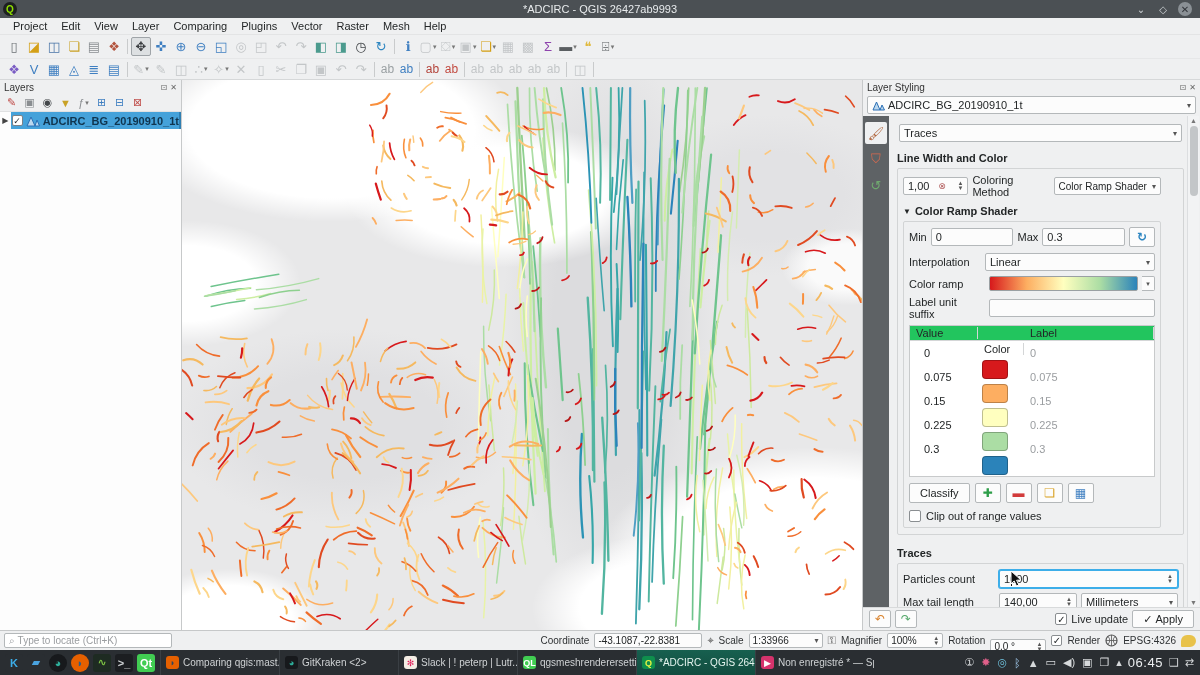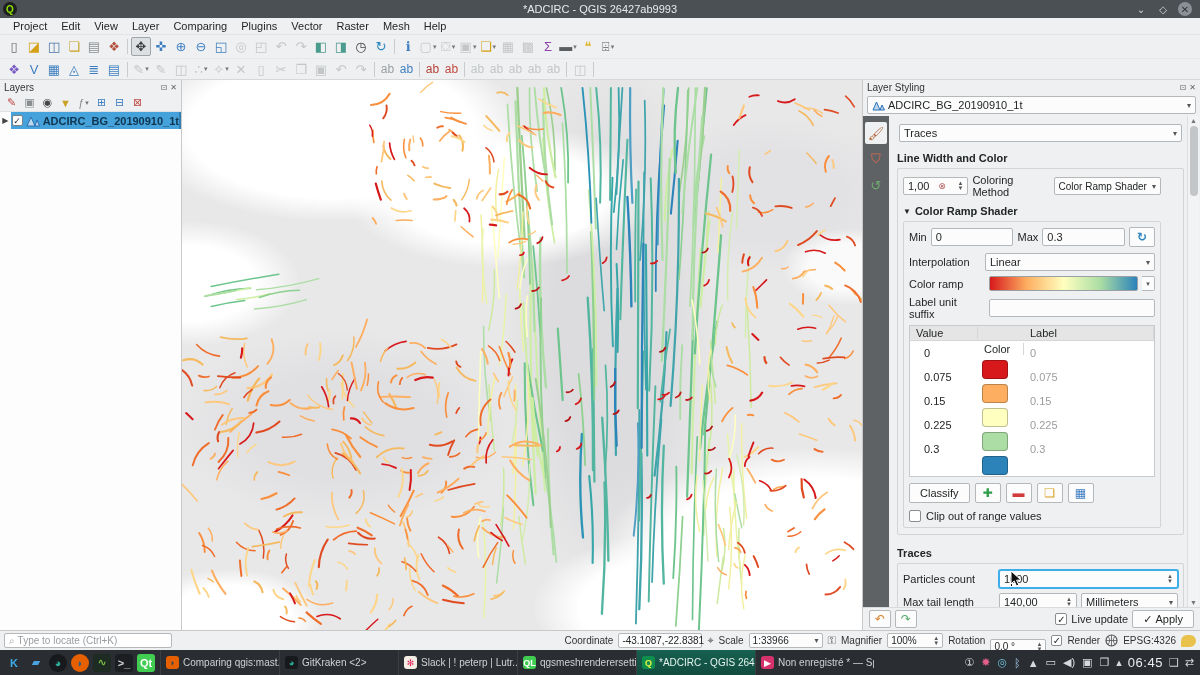--- a/index.html
+++ b/index.html
@@ -83,21 +83,21 @@
   .caret-bar { width:1px; height:12px; background:#111; }
   .grp { border:1px solid #d2d4d5; border-radius:2px; }
   .lbl-gray { color:#9a9da0; }
   .chk { width:12px; height:12px; background:#fff; border:1px solid #8a8e91; border-radius:2px; font-size:10px; line-height:11px; text-align:center; color:#26292b; }
   .btn { background:#fcfcfc; border:1px solid #b4b8ba; border-radius:2px; height:20px; display:flex; align-items:center; justify-content:center; padding:0 10px; }
   .icon-btn { width:26px; height:20px; padding:0; font-size:12px; }
   .row { display:flex; align-items:center; }
 
   
   .shader-table { background:#fff; border:1px solid #c8cacb; height:152px; margin-top:5px; font-size:11px; }
-  .shader-table .thead { display:flex; background:#e5e5e5; border-bottom:1px solid #d4d6d7; height:15px; align-items:center; }
+  .shader-table .thead { display:flex; background:#22c55e; border-bottom:1px solid #d4d6d7; height:15px; align-items:center; }
   .shader-table .th { padding-left:6px; border-right:1px solid #d4d6d7; }
   .st-c1 { width:68px; } .st-c2 { width:46px;margin-top:32px; } .st-c3 { flex:1; }
   .shader-table .tr { display:flex; align-items:center; height:24px; }
   .swatch { width:26px; height:19px; border-radius:4px; border:1px solid rgba(0,0,0,.25); margin-left:4px; }
 
   
   .ramp { flex:1; height:15px; border:1px solid #9aa0a3; border-radius:2px; background:linear-gradient(to right,#d7191c,#fdae61,#ffffbf,#abdda4,#2b83ba); }
   .ramp-dd { width:13px; height:15px; border:1px solid #b4b8ba; border-left:none; border-radius:0 2px 2px 0; font-size:7px; display:flex; align-items:center; justify-content:center; color:#555; background:#fcfcfc; }
 
   
@@ -1064,21 +1064,21 @@
   </div>
 </div>
 
 <div class="statusbar">
   <div class="locator">
     <span>⌕</span>
     <span>Type to locate (Ctrl+K)</span>
   </div>
   <div class="sb-right">
     <span class="sb-label">Coordinate</span>
-    <div class="tinput sb-input" style="width:84px;">
+    <div class="tinput sb-input" style="width:108px;">
         <span>-43.1087,-22.8381</span>
       </div>
     <span class="mini-icon">⌖</span>
     <span class="sb-label">Scale</span>
     <div class="combo sb-input" style="width:74px;text-align:right;">
         <span>1:33966</span>
       </div>
     <span class="mini-icon">⚿</span>
     <span class="sb-label">Magnifier</span>
     <div class="spin sb-input" style="width:56px;">

